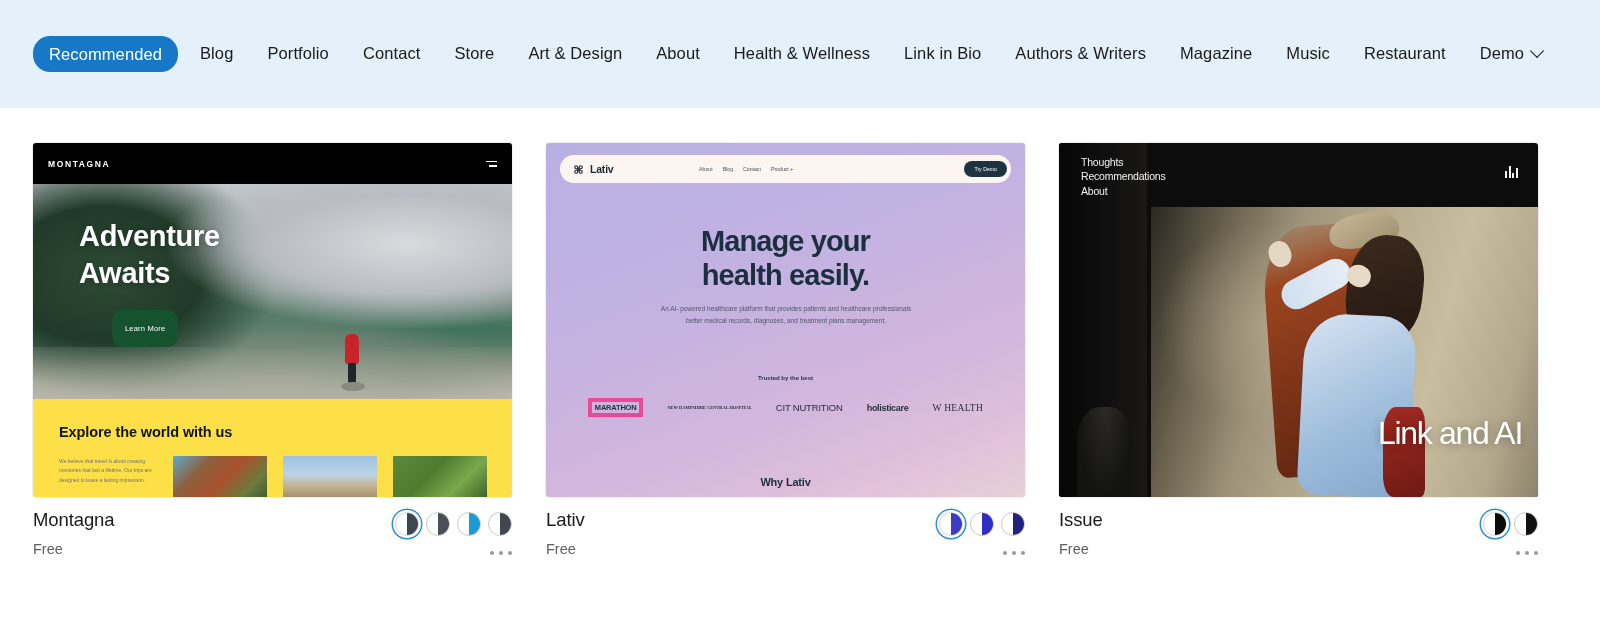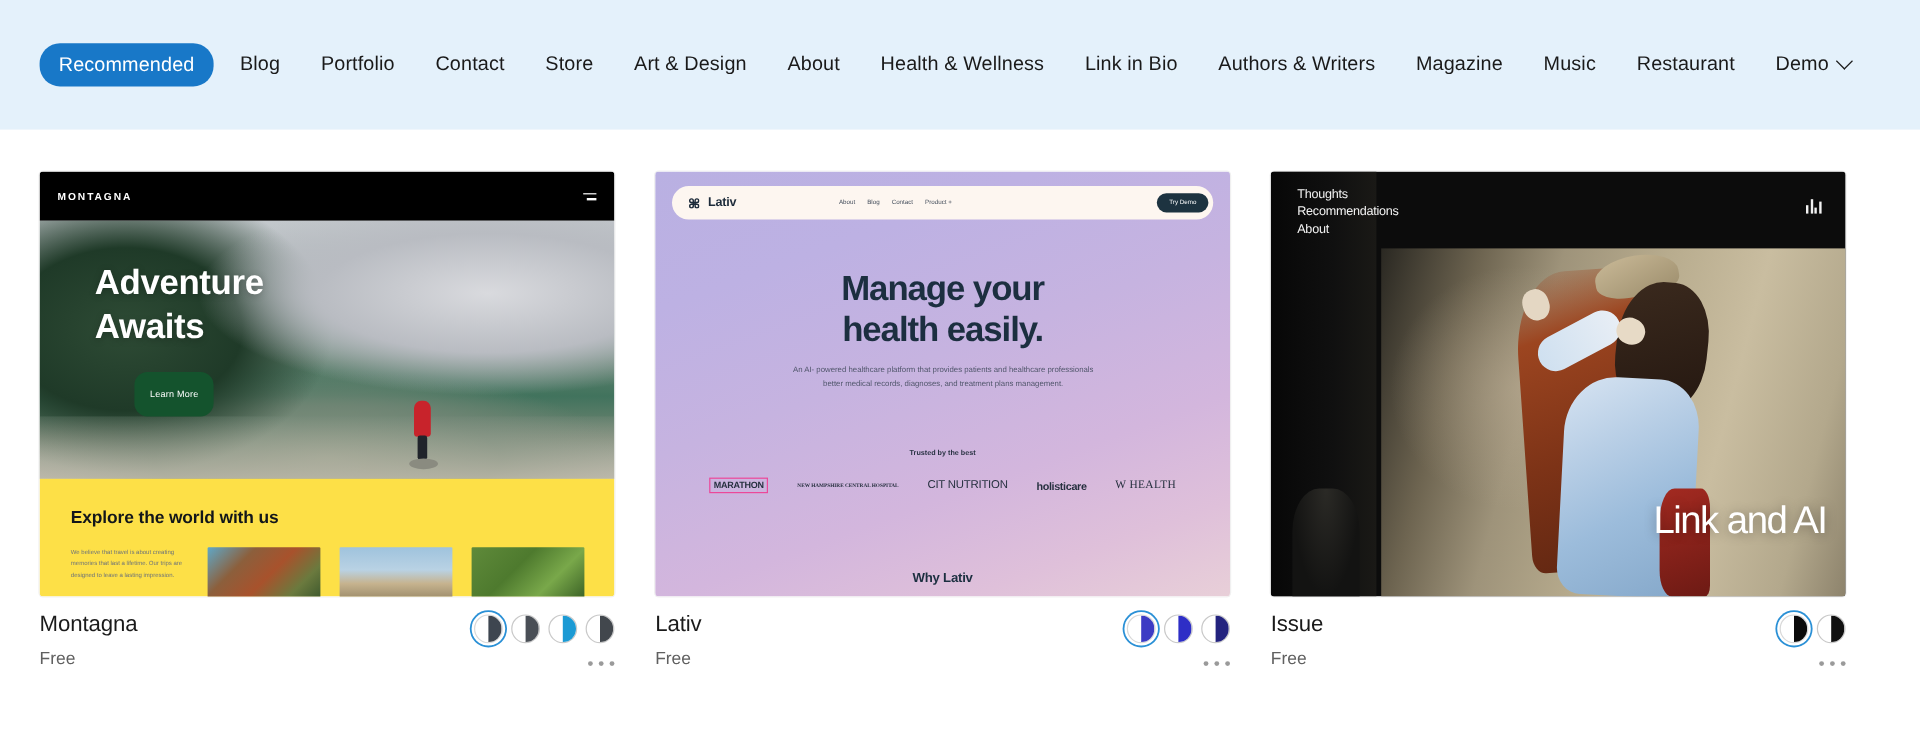--- a/index.html
+++ b/index.html
@@ -142,21 +142,21 @@
   }
   .lat-trusted {
     position:absolute; left:0; right:0; top:232px; text-align:center;
     font-size:6px; font-weight:bold; color:#2a3344;
   }
   .lat-logos {
     position:absolute; left:0; right:0; top:255px;
     display:flex; justify-content:center; align-items:center; gap:24px;
     color:#26303f;
   }
-  .lg-marathon { font-size:7.5px; font-weight:bold; border:1px solid #ec4899; padding:1px 3px; letter-spacing:-0.2px;}
+  .lg-marathon { font-size:7.5px; font-weight:bold; border:4px solid #ec4899; padding:1px 3px; letter-spacing:-0.2px;}
   .lg-nh { font-size:4.4px; font-weight:bold; line-height:1.35; text-align:center; font-family:"Liberation Serif", serif;}
   .lg-cit { font-size:9.5px; letter-spacing:-0.2px;text-align:center;}
   .lg-holisti { font-size:9px; font-weight:bold; letter-spacing:-0.3px; display:flex; align-items:center; gap:3px;}
   .lg-whealth { font-size:9.5px; font-family:"Liberation Serif", serif; letter-spacing:0.3px;}
   .lat-why {
     position:absolute; left:0; right:0; bottom:9px; text-align:center;
     font-size:11px; font-weight:bold; color:#1c2f40; letter-spacing:-0.2px;
   }
 
   

